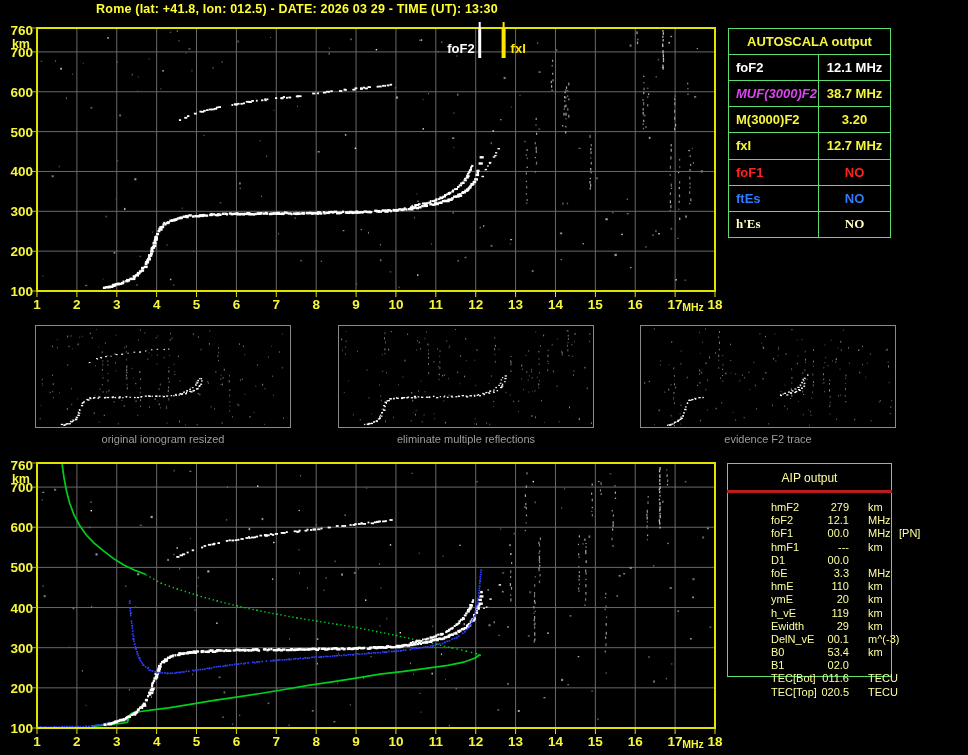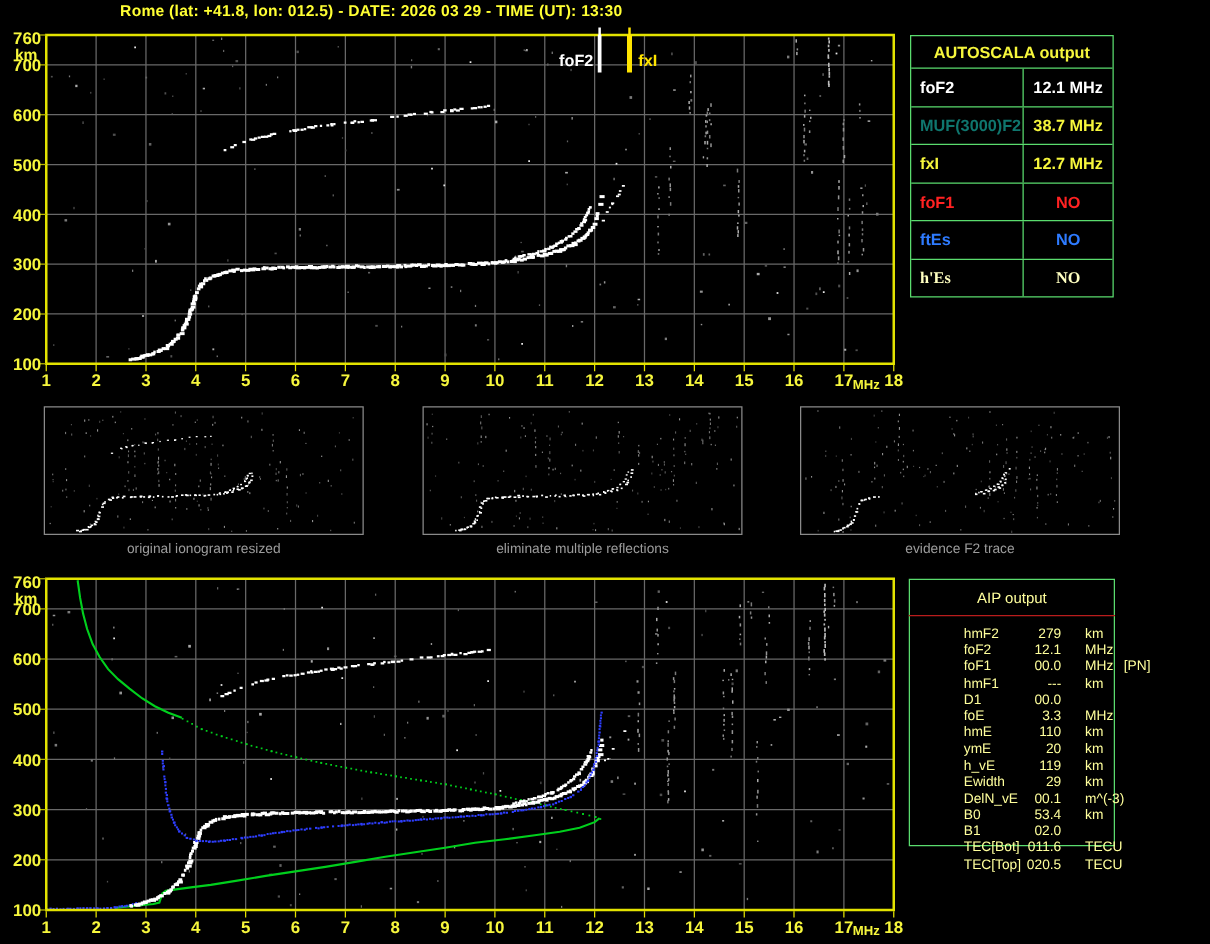--- a/index.html
+++ b/index.html
@@ -18,21 +18,21 @@
   .ahead{height:25px;line-height:25px;text-align:center;color:#f6f63c;font-weight:bold;
          font-size:13px;border-bottom:1px solid #5adc6e;}
   .arow{flex:1;display:flex;border-bottom:1px solid #5adc6e;font-weight:bold;font-size:13px;}
   .arow:last-child{border-bottom:none;font-family:Liberation Serif, serif;}
   .alabel{width:90px;border-right:1px solid #5adc6e;display:flex;align-items:center;
           padding-left:7px;box-sizing:border-box;white-space:nowrap;}
   .avalue{flex:1;display:flex;align-items:center;justify-content:center;}
   .aipframe{position:absolute;left:727px;top:463px;width:165px;height:214px;
             border:1px solid #5adc6e;box-sizing:border-box;}
   .aiphead{position:absolute;left:727px;top:463px;width:165px;height:30px;line-height:30px;
-           text-align:center;color:#ffff9c;font-size:12px;border-bottom:1px solid #b91c1c;
+           text-align:center;color:#ffff9c;font-size:12px;border-bottom:3px solid #b91c1c;
            box-sizing:border-box;}
   .aiprows{position:absolute;left:727px;top:501px;width:200px;color:#ffff9c;font-size:11px;}
   .aiprow{display:flex;height:13.2px;line-height:13.2px;white-space:nowrap;padding-left:36px;}
   .aiplabel{width:48px;padding-left:8px;overflow:visible;white-space:nowrap;}
   .aipvalue{width:30px;text-align:right;}
   .aipunit{padding-left:19px;width:31px;white-space:nowrap;}
   .aipnote{padding-left:0px;}
 </style>
 </head>
 <body>
@@ -773,22 +773,26 @@
         </g>
       </svg></div>
 
   <div class="atable">
     <div class="ahead">AUTOSCALA output</div>
     <div class="arow">
       <div class="alabel" style="color: rgb(255, 255, 255);">foF2</div>
       <div class="avalue" style="color: rgb(255, 255, 255);">12.1 MHz</div>
     </div>
     <div class="arow">
-      <div class="alabel" style="color: #0f766e;">MUF(3000)F2</div>
+      <div class="alabel" style="color: #d946ef; font-style: italic;">MUF(3000)F2</div>
       <div class="avalue" style="color: rgb(246, 246, 60);">38.7 MHz</div>
+    </div>
+    <div class="arow">
+      <div class="alabel" style="color: rgb(246, 246, 60);">M(3000)F2</div>
+      <div class="avalue" style="color: rgb(246, 246, 60);">3.20</div>
     </div>
     <div class="arow">
       <div class="alabel" style="color: rgb(246, 246, 60);">fxI</div>
       <div class="avalue" style="color: rgb(246, 246, 60);">12.7 MHz</div>
     </div>
     <div class="arow">
       <div class="alabel" style="color: rgb(255, 34, 34);">foF1</div>
       <div class="avalue" style="color: rgb(255, 34, 34);">NO</div>
     </div>
     <div class="arow">

